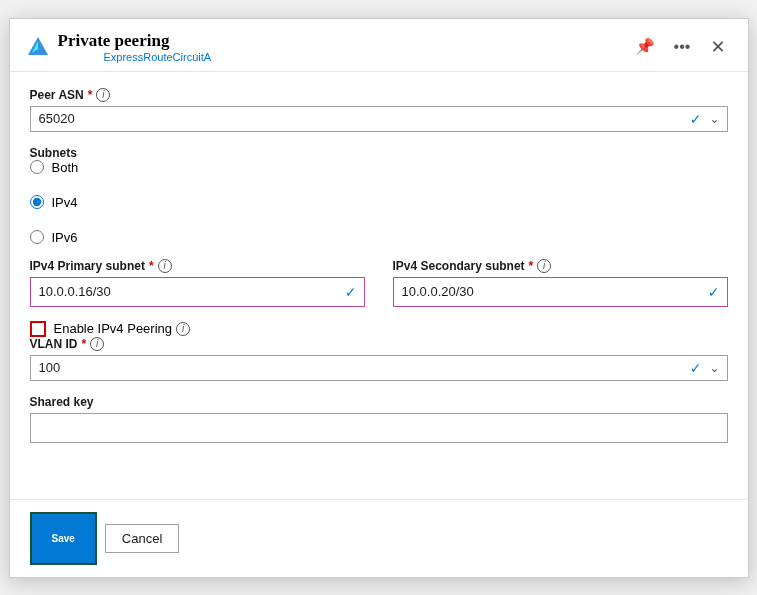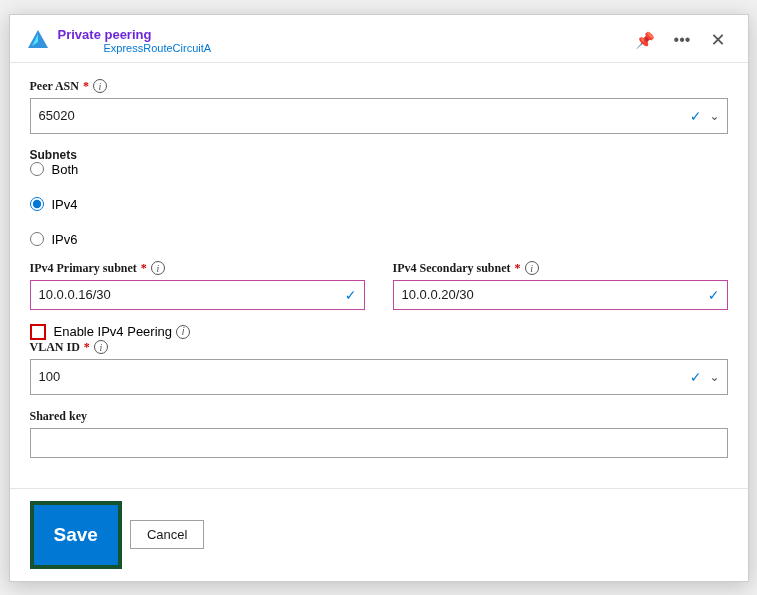--- a/index.html
+++ b/index.html
@@ -31,23 +31,24 @@
     }
     .dialog-logo {
       width: 24px;
       height: 24px;
     }
     .dialog-title-group {
       display: flex;
       flex-direction: column;
     }
     .dialog-title {
-      font-size: 13px;
+      font-size: 17px;
       font-weight: 600;
-      color: #6d28d9;
+      color: #000000;
+      font-family: Liberation Serif, serif;
     }
     .dialog-subtitle {
       font-size: 11px;
       color: #0078d4;
       cursor: pointer;
       padding-left: 46px;
     }
     .header-actions {
       margin-left: auto;
       display: flex;
@@ -79,42 +80,41 @@
       margin-bottom: 14px;
     }
     .form-label {
       font-size: 12px;
       font-weight: 600;
       color: #1a1a1a;
       margin-bottom: 4px;
       display: flex;
       align-items: center;
       gap: 4px;
-      font-family: Liberation Serif, serif;
     }
     .required-star {
       color: #c00;
     }
     .info-icon {
       display: inline-flex;
       align-items: center;
       justify-content: center;
       width: 14px;
       height: 14px;
       border-radius: 50%;
       border: 1px solid #555;
       font-size: 10px;
       color: #555;
       font-style: italic;
       cursor: default;
       font-weight: normal;
     }
     .form-select {
       width: 100%;
-      height: 36px;
+      height: 26px;
       border: 1px solid #a0a0a0;
       padding: 4px 28px 4px 8px;
       font-size: 13px;
       color: #1a1a1a;
       background: #fff;
       appearance: none;
       cursor: pointer;
       position: relative;
     }
     .select-wrapper {
@@ -214,23 +214,23 @@
     .dialog-footer {
       padding: 12px 20px;
       border-top: 1px solid #e5e5e5;
       display: flex;
       align-items: center;
       gap: 8px;
     }
     .btn-save {
       background: #0078d4;
       color: #fff;
-      border: 4px solid #14532d;
+      border: 2px solid #14532d;
       padding: 19px 20px;
-      font-size: 19px;
+      font-size: 10px;
       font-weight: 600;
       cursor: pointer;
     }
     .btn-cancel {
       background: #fff;
       color: #1a1a1a;
       border: 1px solid #a0a0a0;
       padding: 6px 16px;
       font-size: 13px;
       cursor: pointer;

